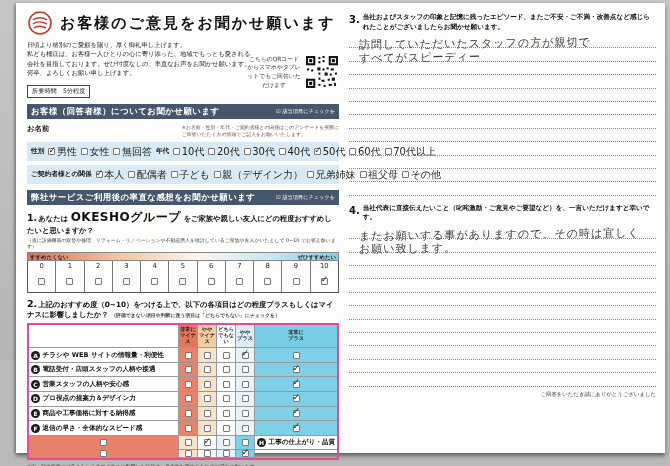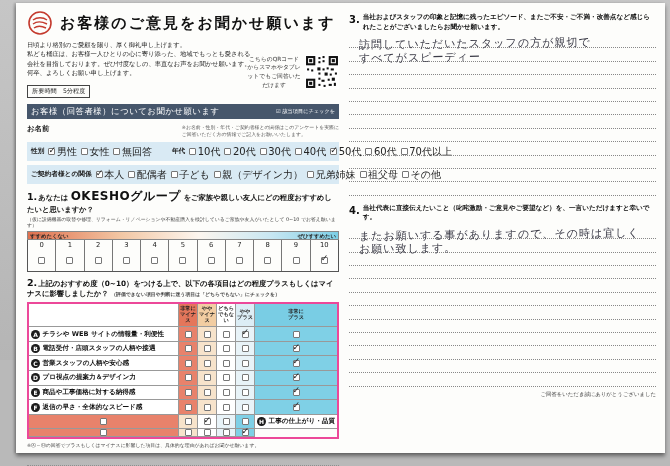--- a/index.html
+++ b/index.html
@@ -15,28 +15,28 @@
   h1{font-size:15px;font-weight:bold;letter-spacing:2px;color:#111}
   .intro-row{display:flex;gap:8px;margin-top:4px}
   .intro{width:212px}
   .intro-line{font-size:6.3px;line-height:1.5;color:#222;white-space:nowrap}
   .duration{display:inline-block;border:1px solid #444;padding:1px 4px;font-size:6.2px;margin-top:3px;color:#222}
   .qr-block{display:flex;align-items:center;gap:4px;margin-top:6px}
   .qr-caption{font-size:5.8px;color:#333;width:54px;line-height:1.5;text-align:center}
 
   
   .sec-bar{margin-top:6px;background:#46566b;color:#fff;display:flex;justify-content:space-between;align-items:center;padding:2px 4px}
-  .sec-bar .t{font-size:8.4px;font-weight:normal;letter-spacing:.5px}
+  .sec-bar .t{font-size:8.4px;font-weight:bold;letter-spacing:.5px}
   .sec-bar .n{font-size:5.2px}
 
   
   .name-row{display:flex;justify-content:space-between;margin-top:5px;align-items:flex-start}
   .name-label{font-size:7.4px;font-weight:bold;color:#222}
   .name-note{font-size:4.9px;color:#555;white-space:pre-line;line-height:1.5;text-align:left}
-  .strip{background:#d9eaf4;margin-top:4px;padding:2.5px 4px;display:flex;align-items:center;gap:20px;flex-wrap:nowrap}
+  .strip{background:#d9eaf4;margin-top:4px;padding:2.5px 4px;display:flex;align-items:center;gap:4px;flex-wrap:nowrap}
   .grp{display:inline-flex;align-items:center;gap:4px}
   .grp-label{font-size:6.7px;font-weight:bold;color:#222;white-space:nowrap}
   .opt{display:inline-flex;align-items:center;gap:1.5px;white-space:nowrap}
   .opt-label{font-size:10px;color:#222}
   .cb{position:relative;width:7px;height:7px;border:1px solid #777;background:#fff;display:inline-block;flex:none;border-radius:1px}
   .cb .tick{position:absolute;left:-1px;top:-4.5px;font-size:9px;color:#222}
 
   
   .q{margin-top:5px}
   .q-head{font-size:7.3px;font-weight:bold;color:#111;line-height:1.3}
@@ -239,20 +239,24 @@
                 <span class="opt-label">祖父母</span>
               </span>
               <span class="opt">
                 <span class="cb"></span>
                 <span class="opt-label">その他</span>
               </span>
             </span>
           </div>
         </div>
 
+      <div class="sec-bar">
+        <span class="t">弊社サービスご利用後の率直な感想をお聞かせ願います</span>
+        <span class="n">☑ 該当項目にチェックを</span>
+      </div>
 
       <div class="q">
         <div class="q-head">
           <span class="q-num">1.</span><span>あなたは </span><span class="brand">OKESHOグループ</span><span> をご家族や親しい友人にどの程度おすすめしたいと思いますか？</span>
         </div>
         <div class="q-note">（仮に設備機器の取替や修理、リフォーム・リノベーションや不動産購入を検討しているご家族や友人がいたとして 0~10 でお答え願います）</div>
         <div class="scale-wrap">
           <div class="scale-bar">
             <span class="l">すすめたくない</span>
             <span class="r">ぜひすすめたい</span>

